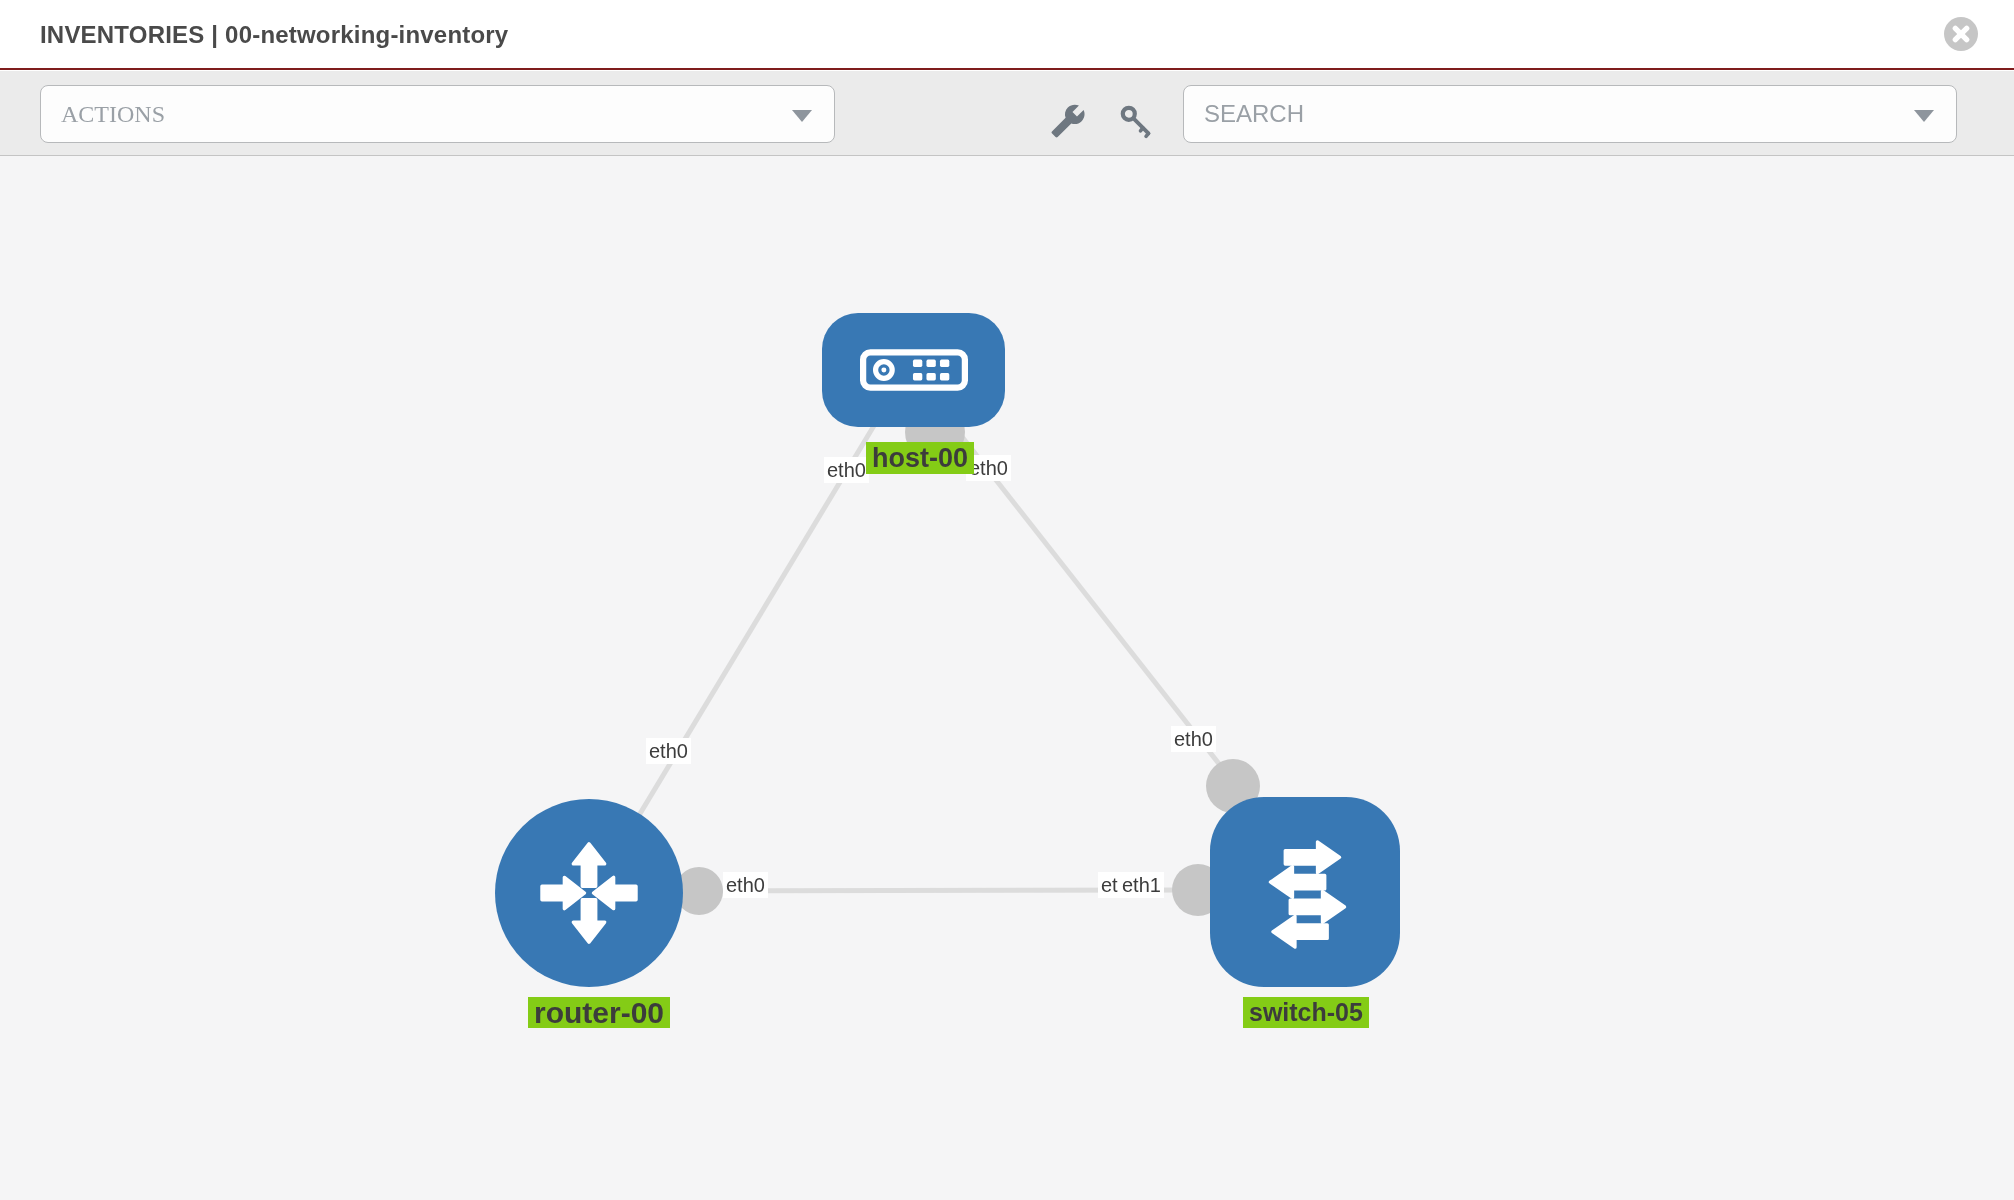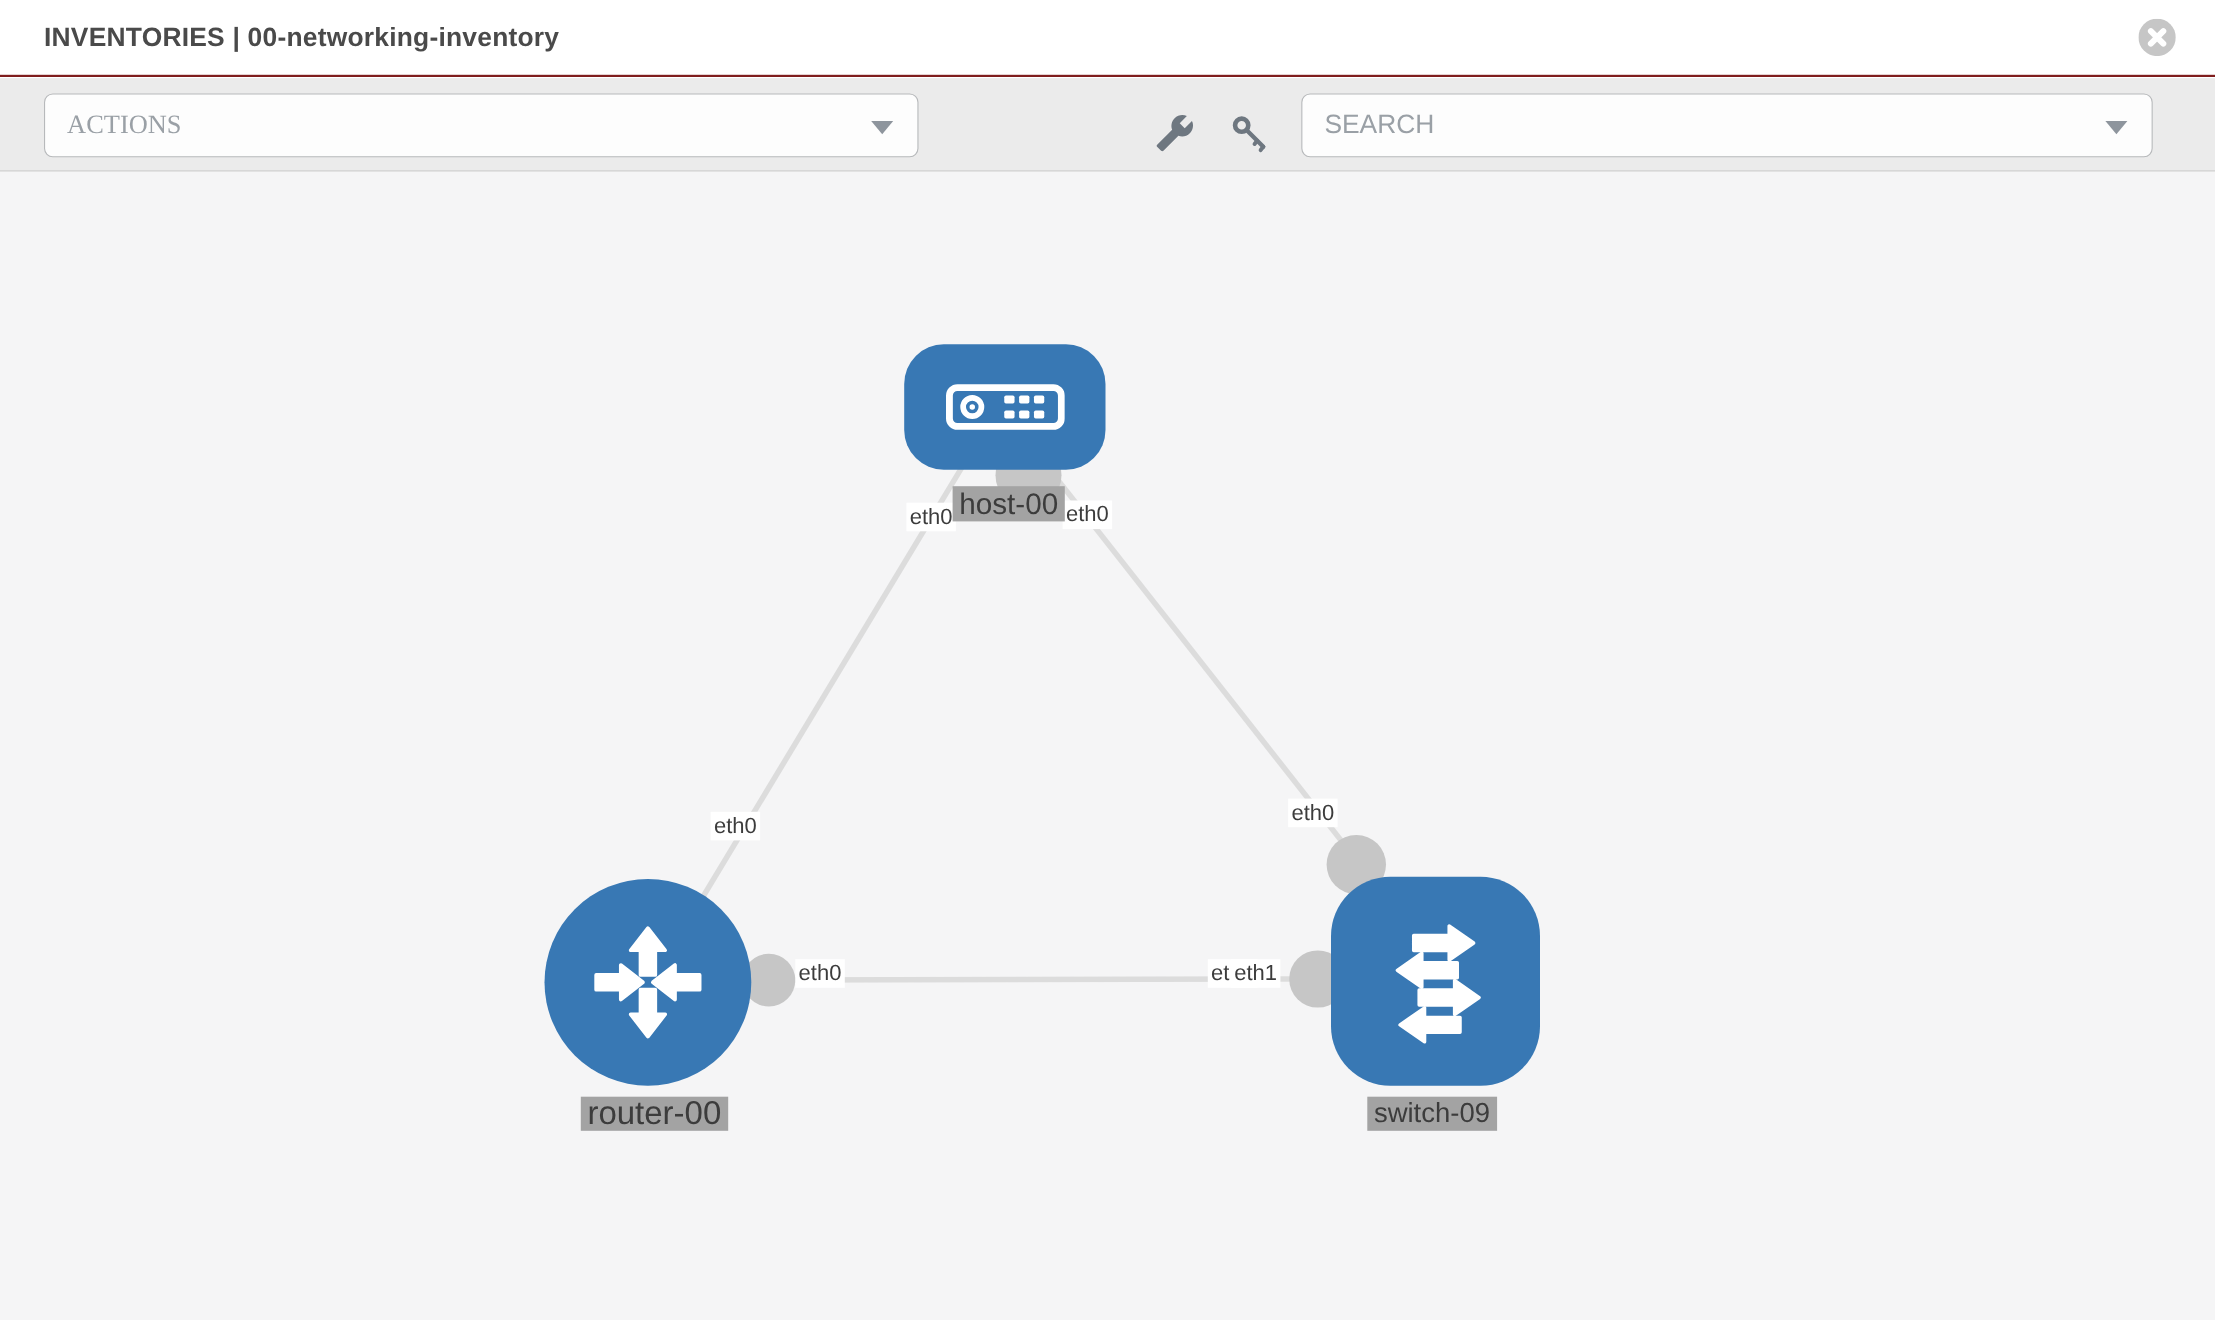--- a/index.html
+++ b/index.html
@@ -24,21 +24,21 @@
 
   
   .canvas { position:absolute; left:0; top:156px; width:2014px; height:1044px; background:#f5f5f6; }
   .net-svg { position:absolute; left:0; top:0; z-index:1; }
   .node { position:absolute; z-index:5; background:#3878b4; cursor:pointer; }
   .node-host { left:822px; top:157px; width:183px; height:114px; border-radius:36px; }
   .node-router { left:495px; top:643px; width:188px; height:188px; border-radius:50%; }
   .node-switch { left:1210px; top:641px; width:190px; height:190px; border-radius:54px; }
   .node svg { position:absolute; left:50%; top:50%; transform:translate(-50%,-50%); }
 
-  .node-label { position:absolute; z-index:6; background:#a3a3a3; color:#3c3c3c; padding:0 6px; white-space:nowrap; }
+  .node-label { position:absolute; z-index:6; background:#84cc16; color:#3c3c3c; padding:0 6px; white-space:nowrap;font-weight:bold; }
   .lbl-host   { left:866px; top:286px; font-size:27px; line-height:32px; }
   .lbl-router { left:528px; top:841px; font-size:30px; line-height:31px; }
   .lbl-switch { left:1243px; top:841px; font-size:25px; line-height:31px; }
 
   .eth-label { position:absolute; z-index:4; background:#fff; color:#3c3c3c; font-size:20px; line-height:26px; padding:0 3px; white-space:nowrap; }
   .eth-l0a { left:824px;  top:301px; }
   .eth-l0b { left:646px;  top:582px; }
   .eth-l1a { left:966px;  top:299px; }
   .eth-l1b { left:1171px; top:570px; }
   .eth-l2a { left:723px;  top:716px; }
@@ -133,21 +133,21 @@
           <path d="M78 22 L60 9.5 L60 16.5 L34 16.5 L34 27.5 L60 27.5 L60 34.5 Z"></path>
           <path d="M22 42 L40 29.5 L40 36.5 L66 36.5 L66 47.5 L40 47.5 L40 54.5 Z"></path>
           <path d="M82 62 L64 49.5 L64 56.5 L38 56.5 L38 67.5 L64 67.5 L64 74.5 Z"></path>
           <path d="M24 82 L42 69.5 L42 76.5 L68 76.5 L68 87.5 L42 87.5 L42 94.5 Z"></path>
         </g>
       </svg>
     </div>
 
     <div class="node-label lbl-host">host-00</div>
     <div class="node-label lbl-router">router-00</div>
-    <div class="node-label lbl-switch">switch-09</div>
+    <div class="node-label lbl-switch">switch-05</div>
 
     <div class="eth-label eth-l0a">eth0</div>
     <div class="eth-label eth-l0b">eth0</div>
     <div class="eth-label eth-l1a">eth0</div>
     <div class="eth-label eth-l1b">eth0</div>
     <div class="eth-label eth-l2a">eth0</div>
     <div class="eth-label eth-l2hidden">eth0</div>
     <div class="eth-label eth-l2front">eth1</div>
 
   </div>

